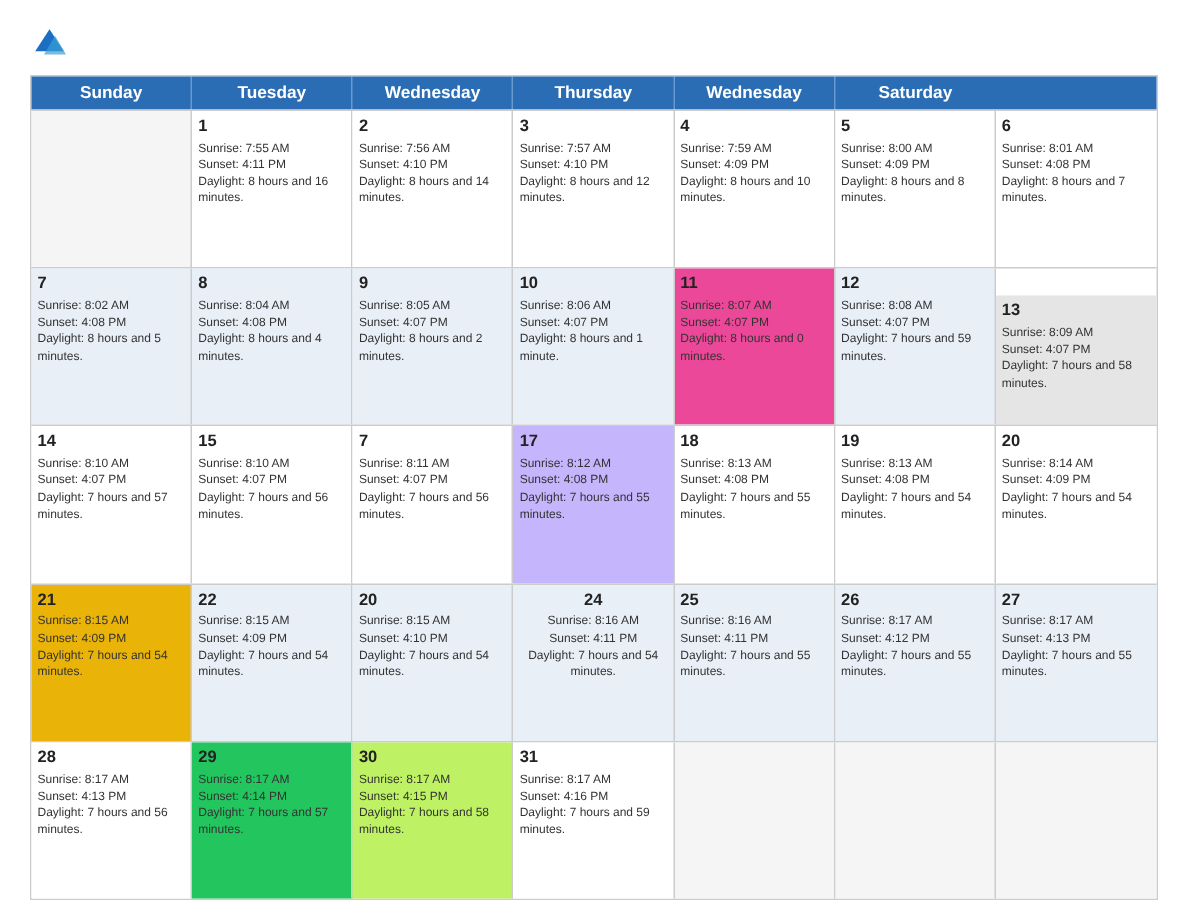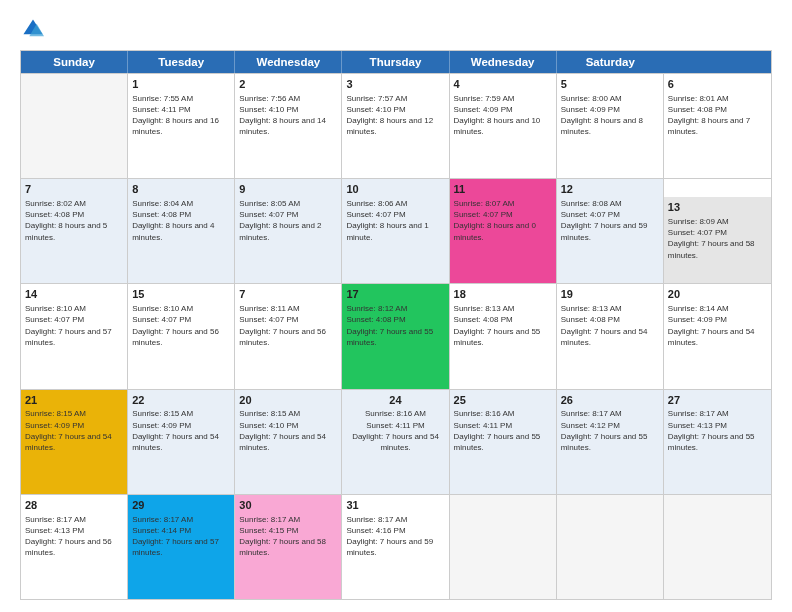--- a/index.html
+++ b/index.html
@@ -210,21 +210,21 @@
             <div class="cell-text">Sunrise: 8:10 AM<br>Sunset: 4:07 PM<br>Daylight: 7 hours and 57 minutes.</div>
           </div>
           <div class="cal-cell" style="background: rgb(255, 255, 255);">
             <span class="day-num">15</span>
             <div class="cell-text">Sunrise: 8:10 AM<br>Sunset: 4:07 PM<br>Daylight: 7 hours and 56 minutes.</div>
           </div>
           <div class="cal-cell" style="background: rgb(255, 255, 255);">
             <span class="day-num">7</span>
             <div class="cell-text">Sunrise: 8:11 AM<br>Sunset: 4:07 PM<br>Daylight: 7 hours and 56 minutes.</div>
           </div>
-          <div class="cal-cell" style="background: #22c55e;">
+          <div class="cal-cell" style="background: #c4b5fd;">
             <span class="day-num">17</span>
             <div class="cell-text">Sunrise: 8:12 AM<br>Sunset: 4:08 PM<br>Daylight: 7 hours and 55 minutes.</div>
           </div>
           <div class="cal-cell" style="background: rgb(255, 255, 255);">
             <span class="day-num">18</span>
             <div class="cell-text">Sunrise: 8:13 AM<br>Sunset: 4:08 PM<br>Daylight: 7 hours and 55 minutes.</div>
           </div>
           <div class="cal-cell" style="background: rgb(255, 255, 255);">
             <span class="day-num">19</span>
             <div class="cell-text">Sunrise: 8:13 AM<br>Sunset: 4:08 PM<br>Daylight: 7 hours and 54 minutes.</div>
@@ -262,25 +262,25 @@
           <div class="cal-cell" style="background: rgb(232, 239, 247);">
             <span class="day-num">27</span>
             <div class="cell-text">Sunrise: 8:17 AM<br>Sunset: 4:13 PM<br>Daylight: 7 hours and 55 minutes.</div>
           </div>
         </div>
         <div class="cal-row">
           <div class="cal-cell" style="background: rgb(255, 255, 255);">
             <span class="day-num">28</span>
             <div class="cell-text">Sunrise: 8:17 AM<br>Sunset: 4:13 PM<br>Daylight: 7 hours and 56 minutes.</div>
           </div>
-          <div class="cal-cell" style="background: #0ea5e9;">
+          <div class="cal-cell" style="background: #22c55e;">
             <span class="day-num">29</span>
             <div class="cell-text">Sunrise: 8:17 AM<br>Sunset: 4:14 PM<br>Daylight: 7 hours and 57 minutes.</div>
           </div>
-          <div class="cal-cell" style="background: #f9a8d4;">
+          <div class="cal-cell" style="background: #bef264;">
             <span class="day-num">30</span>
             <div class="cell-text">Sunrise: 8:17 AM<br>Sunset: 4:15 PM<br>Daylight: 7 hours and 58 minutes.</div>
           </div>
           <div class="cal-cell" style="background: rgb(255, 255, 255);">
             <span class="day-num">31</span>
             <div class="cell-text">Sunrise: 8:17 AM<br>Sunset: 4:16 PM<br>Daylight: 7 hours and 59 minutes.</div>
           </div>
           <div class="cal-cell empty" style="background: rgb(245, 245, 245);"></div>
           <div class="cal-cell empty" style="background: rgb(245, 245, 245);"></div>
           <div class="cal-cell empty" style="background: rgb(245, 245, 245);"></div>

